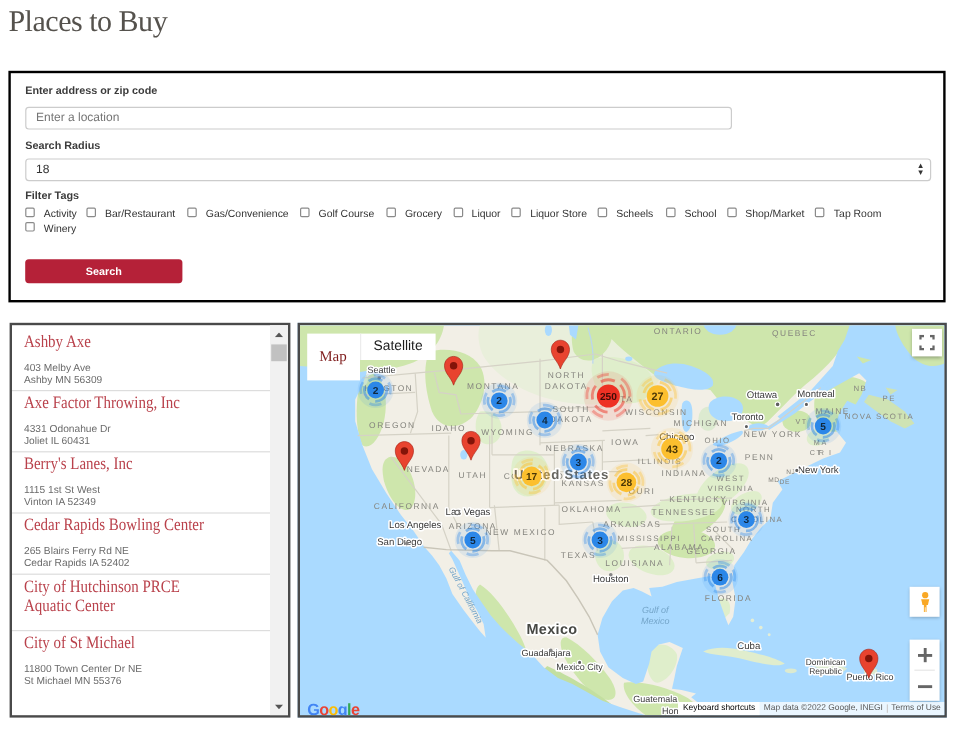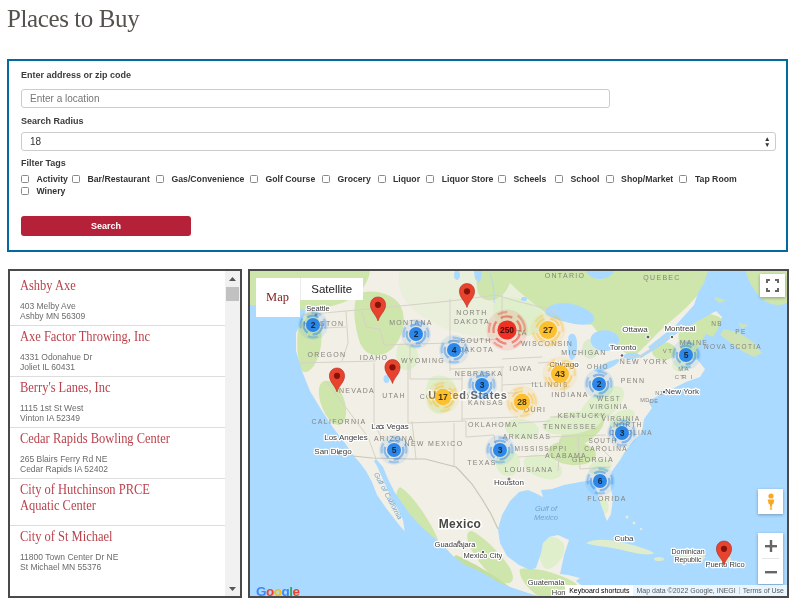--- a/index.html
+++ b/index.html
@@ -1,23 +1,23 @@
 <!DOCTYPE html>
 <html><head>
 <meta charset="utf-8">
 <style>
   html,body{margin:0;padding:0;}
   body{width:800px;height:611px;background:#fff;font-family:"Liberation Sans",sans-serif;position:relative;overflow:hidden;}
   .abs{position:absolute;}
   h1.title{position:absolute;left:7px;top:5px;margin:0;font-family:"Liberation Serif",serif;font-weight:400;font-size:25px;color:#55524d;letter-spacing:-0.4px;}
-  .formbox{position:absolute;left:7px;top:59px;width:777px;height:189px;border:2px solid #0369a1;background:#fff;}
+  .formbox{position:absolute;left:7px;top:59px;width:777px;height:189px;border:2px solid #000000;background:#fff;}
   .flabel{position:absolute;left:12px;font-size:9px;font-weight:bold;color:#3b3b3b;}
   .finput{position:absolute;box-sizing:border-box;border:1px solid #ccc;border-radius:3px;background:#fff;font-size:10px;color:#757575;display:flex;align-items:center;padding-left:8px;}
   .rbtn{position:absolute;box-sizing:border-box;background:#b52138;border-radius:3px;color:#fff;font-size:9px;font-weight:bold;display:flex;align-items:center;justify-content:center;}
-  .chk{position:absolute;display:flex;align-items:center;font-size:8.7px;color:#333;height:12px;white-space:nowrap;font-weight:bold;}
+  .chk{position:absolute;display:flex;font-size:8.7px;color:#333;height:12px;white-space:nowrap;}
   .chk .box{width:8px;height:8px;border:1px solid #8a8a8a;border-radius:1.5px;background:#fff;margin-right:7.5px;display:inline-block;flex:none;box-sizing:border-box;}
   .listpanel{position:absolute;left:8px;top:269px;width:234px;height:329px;box-sizing:border-box;border:2px solid #4a4a4a;background:#fff;overflow:hidden;}
   .entries{padding-top:3.5px;}
   .entry{padding:2.5px 14px 4px 10px;border-bottom:1px solid #ddd;}
   .entry .t{font-family:"Liberation Serif",serif;font-size:14.5px;line-height:16px;color:#b9414b;margin:0 0 7.5px 0;transform:scaleX(0.86);transform-origin:0 50%;white-space:nowrap;}
   .entry .a{font-size:8.5px;line-height:10px;color:#6b6b6b;margin:0;}
   .sbar{position:absolute;right:0;top:0;width:15px;height:100%;background:#f1f1f1;}
   .sarr{position:absolute;left:0;width:15px;height:15px;background:#f1f1f1;display:flex;align-items:center;justify-content:center;}
   .sthumb{position:absolute;left:1px;top:16px;width:13px;height:14px;background:#c1c1c1;}
   .mappanel{position:absolute;left:248px;top:269px;width:541px;height:329px;box-sizing:border-box;border:2px solid #4a4a4a;background:#aadaff;overflow:hidden;}
@@ -39,21 +39,21 @@
   <span class="chk" style="left:147px;top:111.5px;"><span class="box"></span>Gas/Convenience</span>
   <span class="chk" style="left:241px;top:111.5px;"><span class="box"></span>Golf Course</span>
   <span class="chk" style="left:313px;top:111.5px;"><span class="box"></span>Grocery</span>
   <span class="chk" style="left:368.5px;top:111.5px;"><span class="box"></span>Liquor</span>
   <span class="chk" style="left:417.3px;top:111.5px;"><span class="box"></span>Liquor Store</span>
   <span class="chk" style="left:489px;top:111.5px;"><span class="box"></span>Scheels</span>
   <span class="chk" style="left:546px;top:111.5px;"><span class="box"></span>School</span>
   <span class="chk" style="left:596.6px;top:111.5px;"><span class="box"></span>Shop/Market</span>
   <span class="chk" style="left:670.4px;top:111.5px;"><span class="box"></span>Tap Room</span>
   <span class="chk" style="left:12px;top:124px;"><span class="box"></span>Winery</span>
-  <div class="rbtn" style="left:12px;top:155px;width:170px;height:20px;">Search</div>
+  <div class="rbtn" style="left:12px;top:155px;width:131px;height:20px;">Search</div>
 </div>
 
 <div class="listpanel">
   <div class="entries">
   <div class="entry">
     <div class="t">Ashby Axe</div>
     <div class="a">403 Melby Ave<br>Ashby MN 56309</div>
   </div>
   <div class="entry">
     <div class="t">Axe Factor Throwing, Inc</div>

